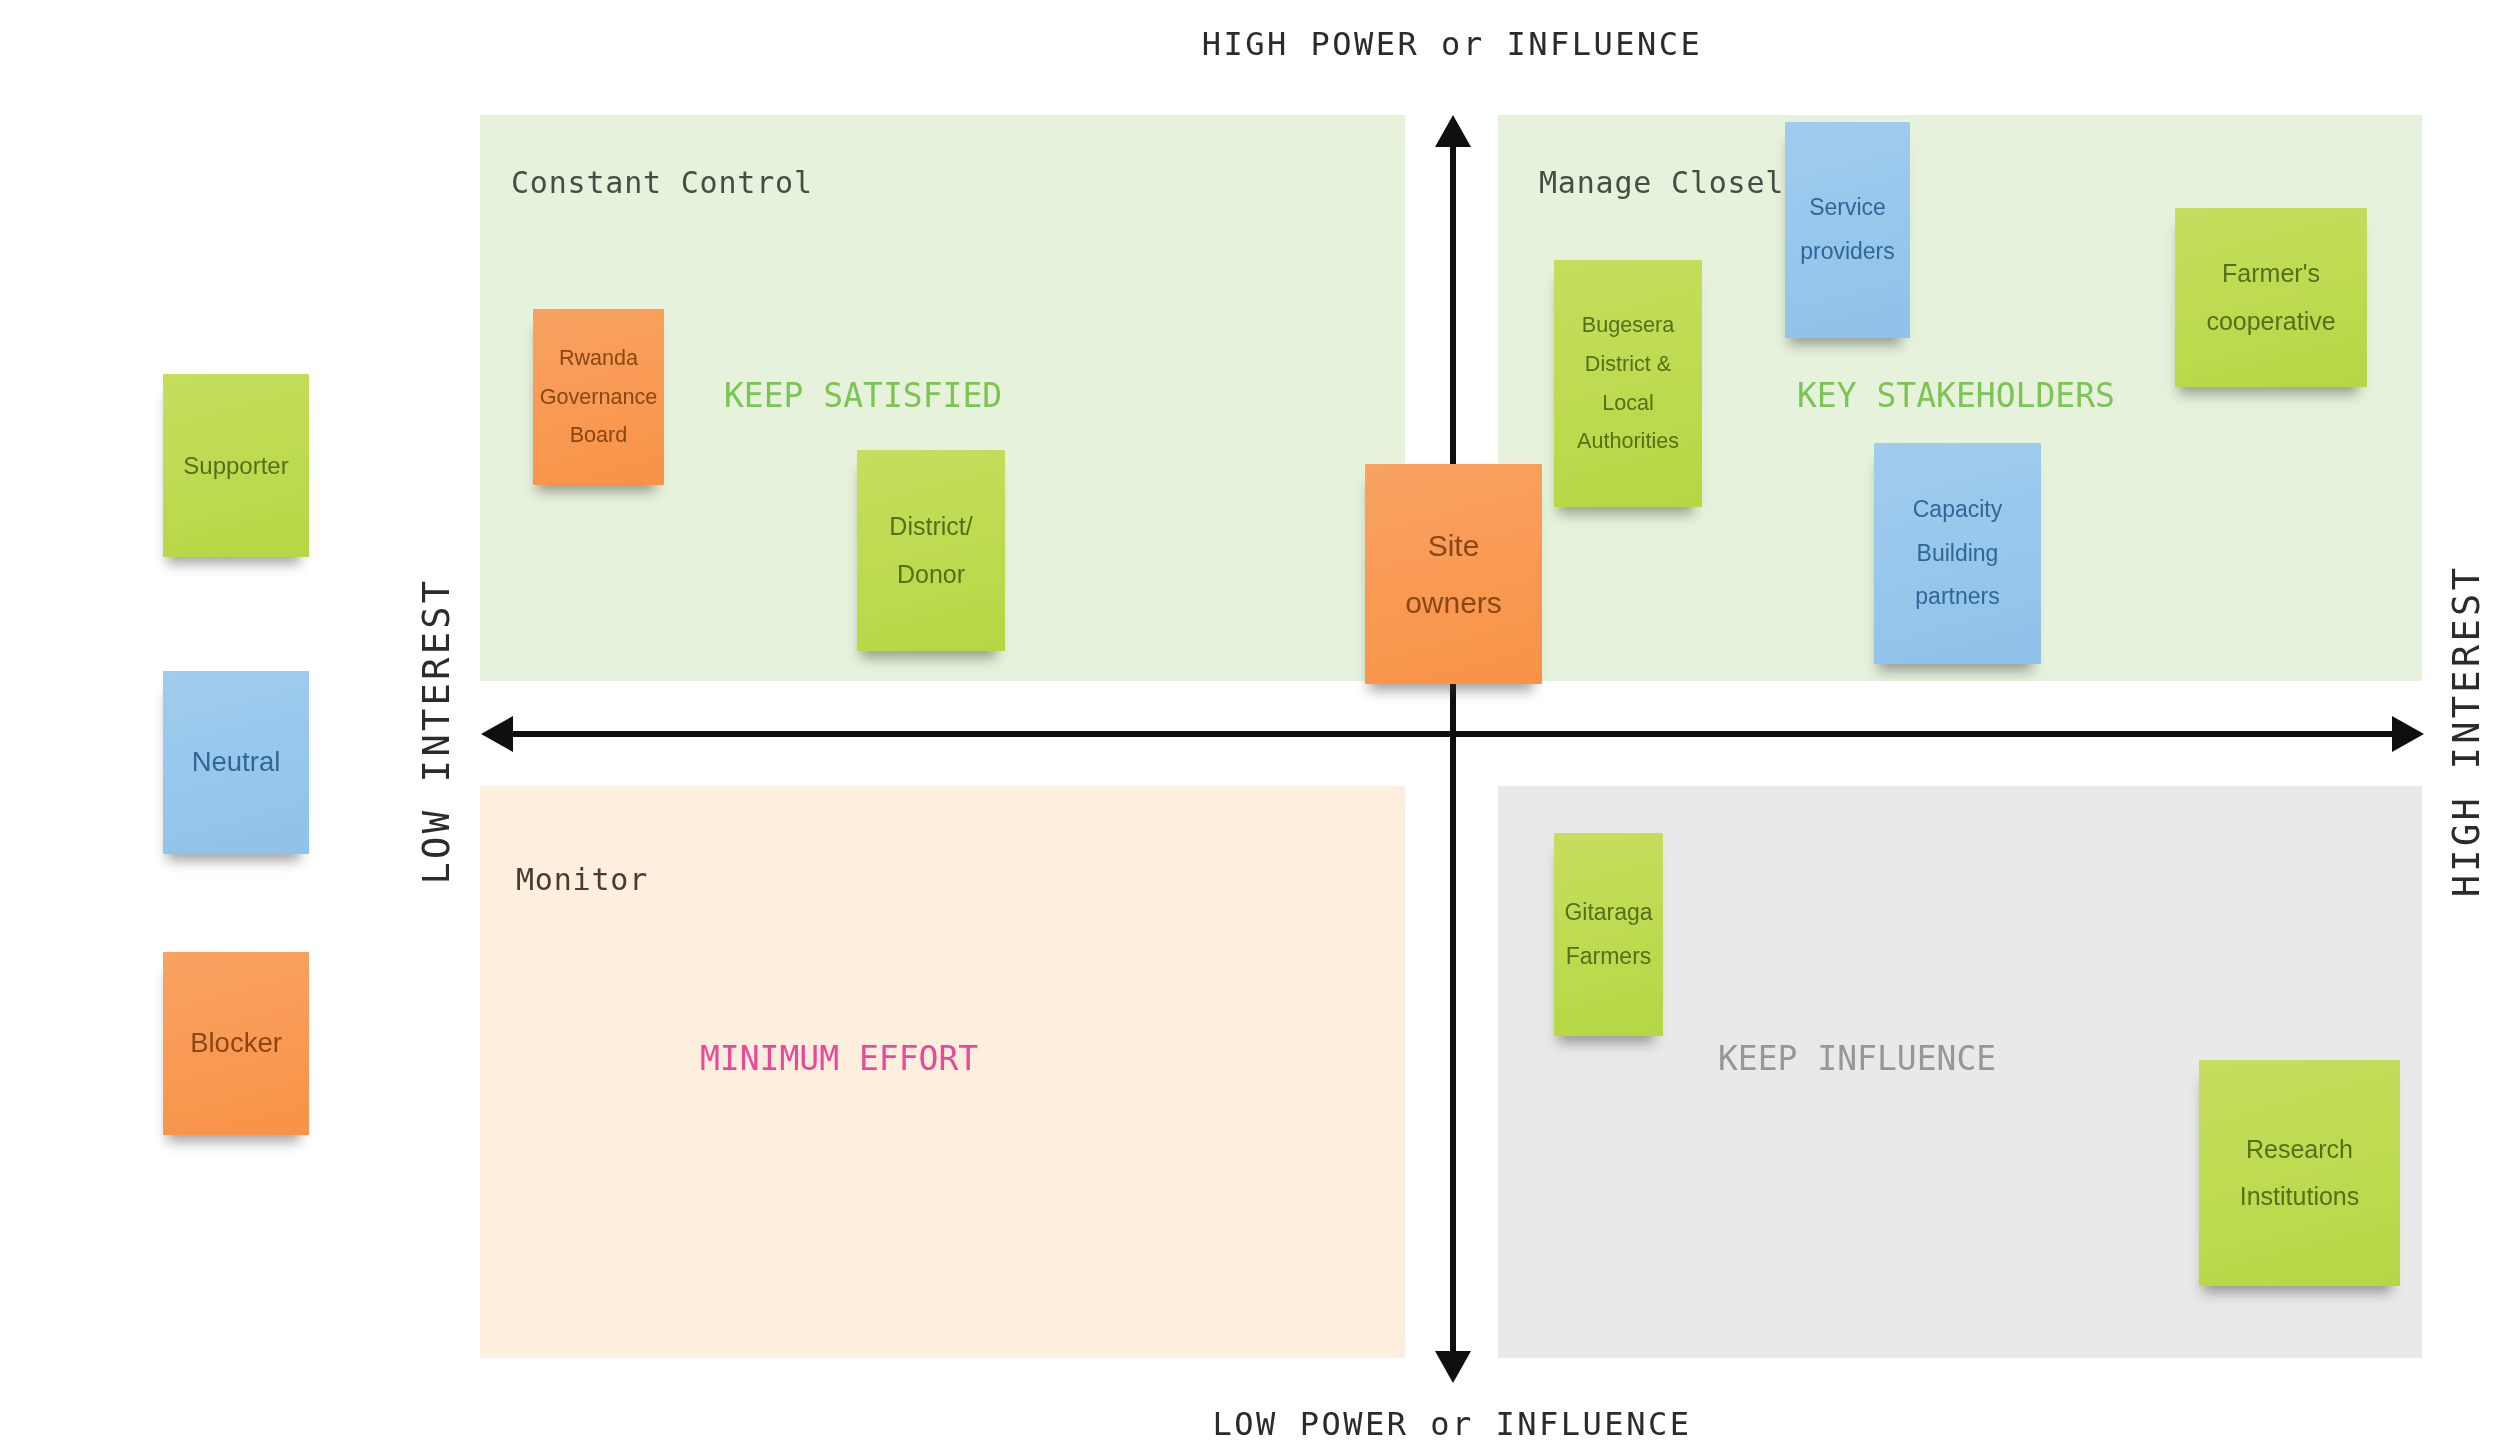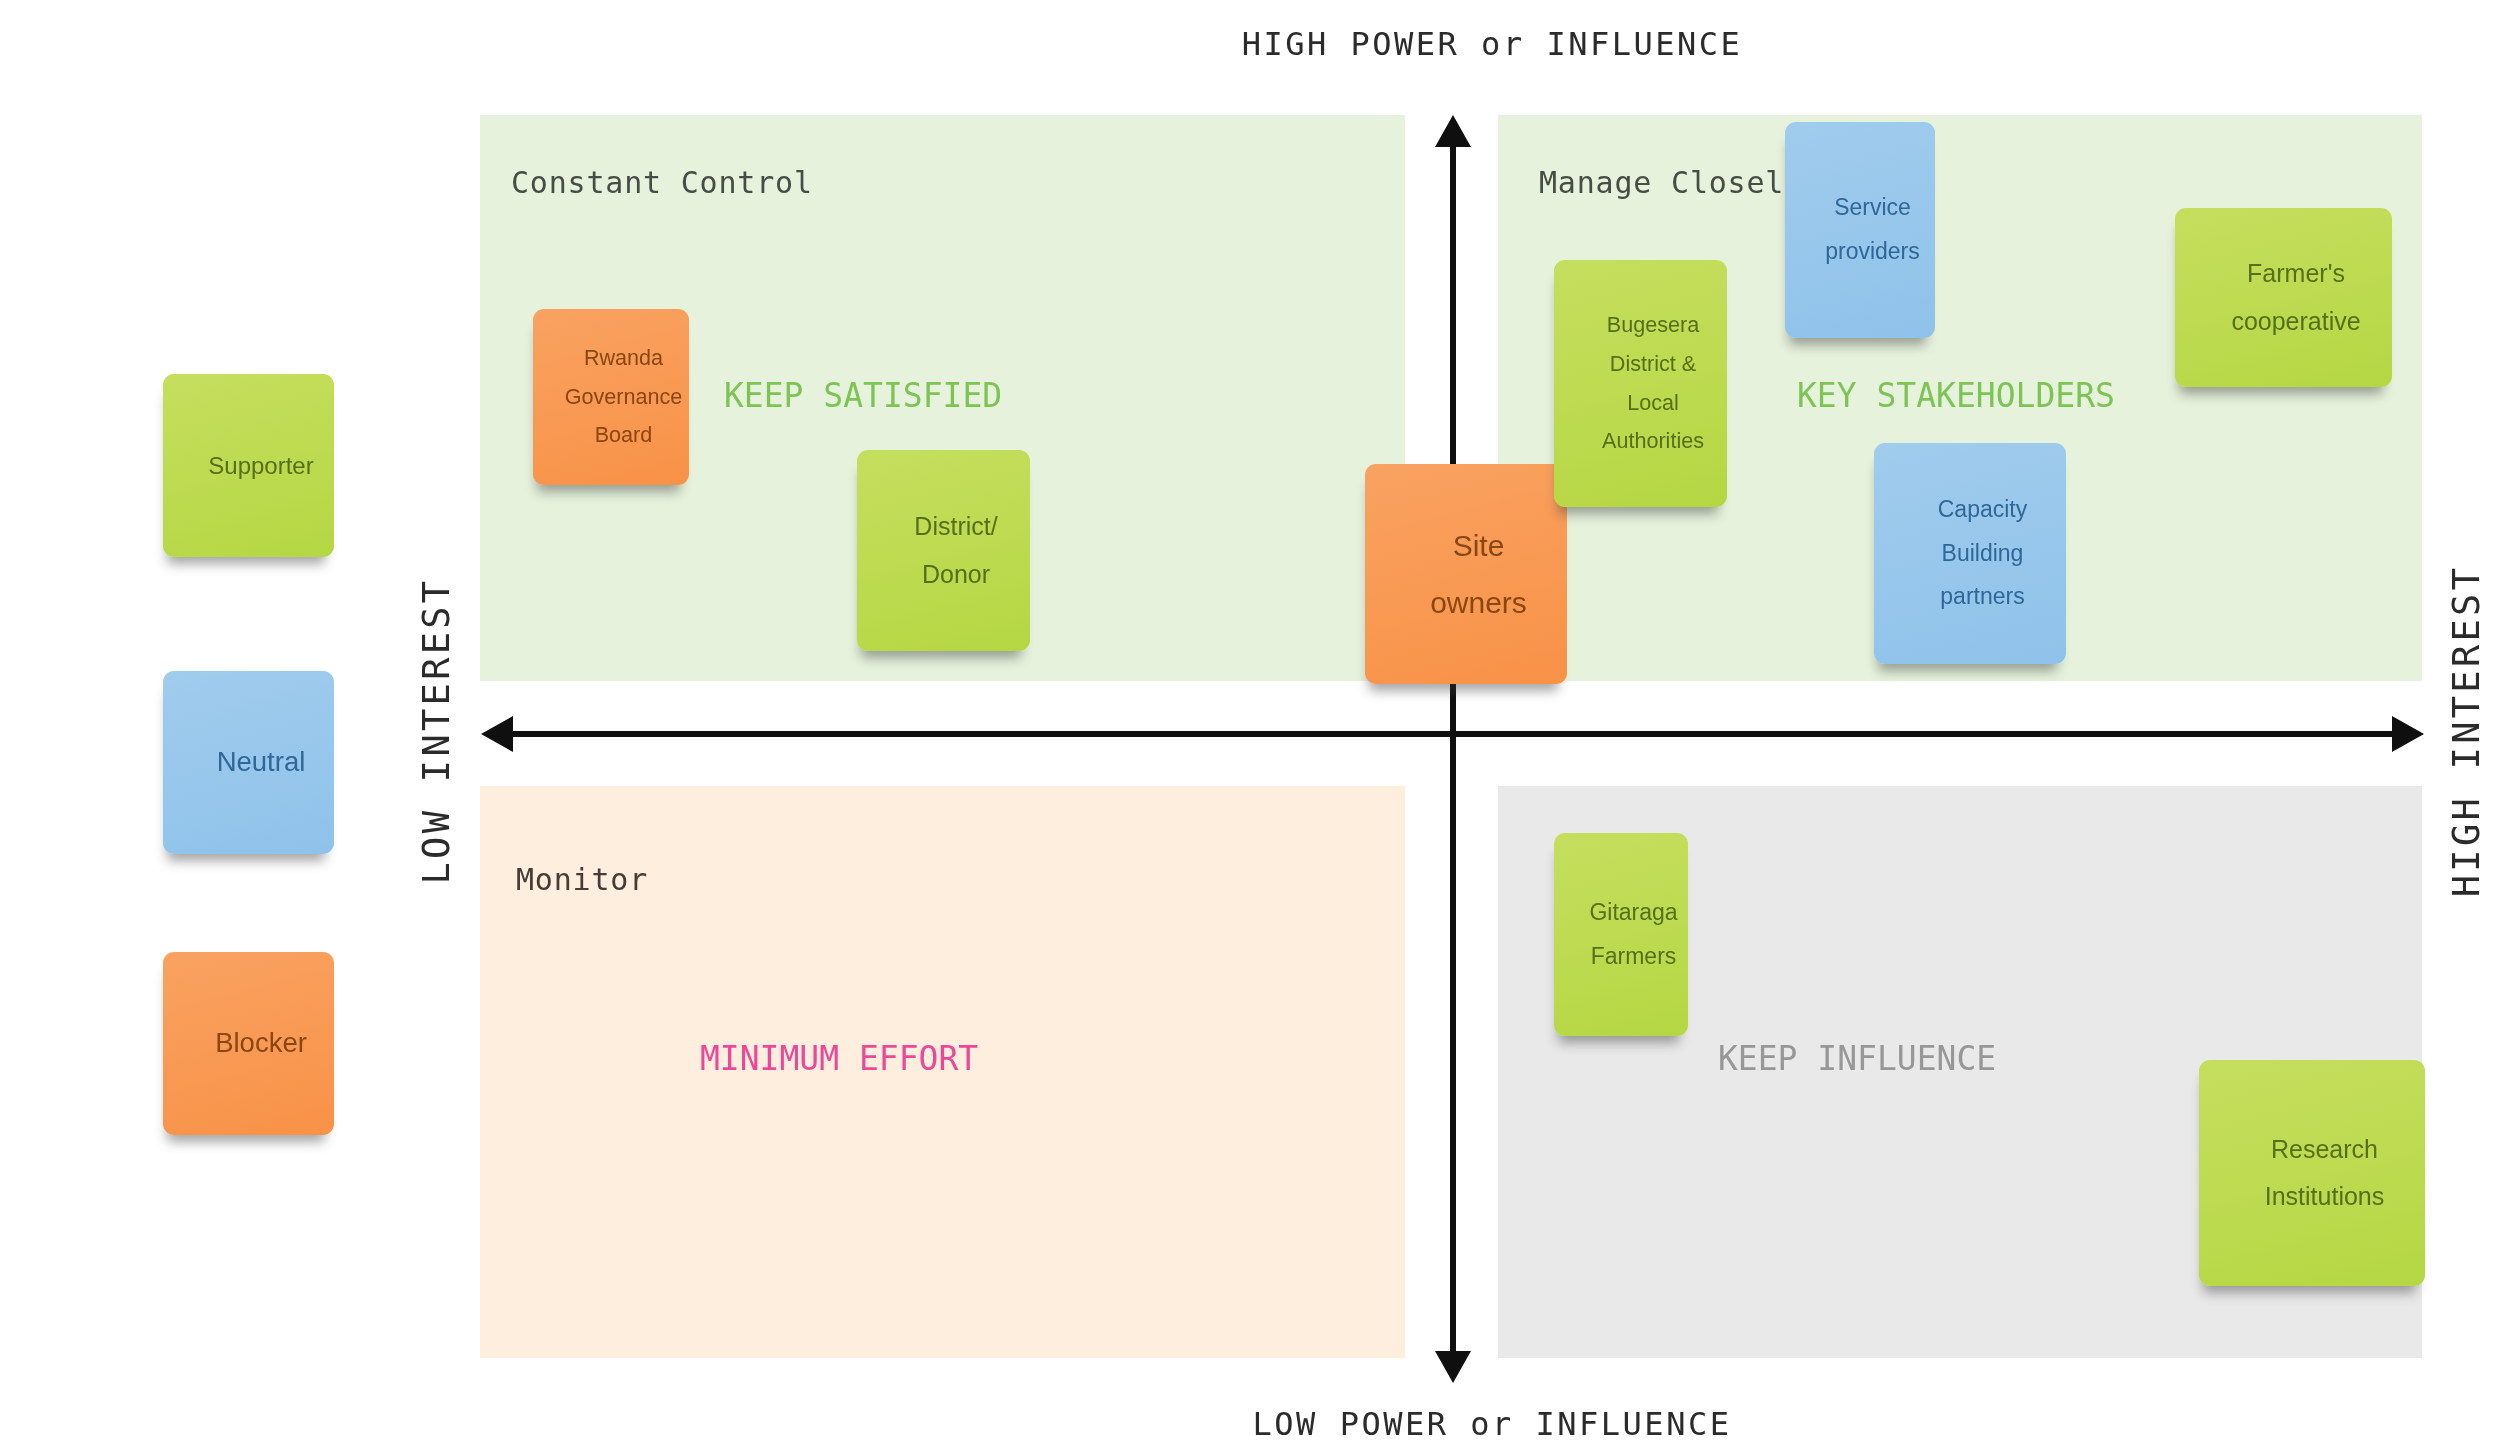--- a/index.html
+++ b/index.html
@@ -16,21 +16,20 @@
     color: #2f2f2f;
     white-space: nowrap;
   }
   
   .axis-title {
     position: absolute;
     font-size: 32px;
     letter-spacing: 2.5px;
     transform: translateX(-50%);
     color: #2b2b2b;
-    margin-left: 40px;
   }
   .axis-title.top { left: 1452px; top: 25px; }
   .axis-title.bottom { left: 1452px; top: 1405px; }
   .v-label {
     position: absolute;
     font-size: 37px;
     letter-spacing: 3.3px;
     color: #2b2b2b;
     transform: translate(-50%, -50%) rotate(-90deg);
   }
@@ -89,22 +88,21 @@
   .sticky {
     position: absolute;
     z-index: 3;
     display: flex;
     align-items: center;
     justify-content: center;
     text-align: center;
     white-space: pre-line;
     line-height: 1.9;
     box-shadow: -2.5px 13.3px 11.7px -6.7px rgba(60, 60, 60, 0.45);
-    border-radius: 11px;
-    padding-left: 25px;
+    border-radius: 1px;
   }
   .sticky.green  { background: linear-gradient(165deg, #c6de5e 0%, #b5d743 100%); color: #55701a; }
   .sticky.blue   { background: linear-gradient(165deg, #a0cced 0%, #8fc2ea 100%); color: #2f6798; }
   .sticky.orange { background: linear-gradient(165deg, #f9a261 0%, #f89247 100%); color: #8a4613; }
 
   
   .st-supporter { left: 163px; top: 374px;  width: 146px; height: 183px; font-size: 24px; }
   .st-neutral   { left: 163px; top: 659px;  width: 146px; height: 183px; font-size: 27.5px; margin-top: 12px; }
   .st-blocker   { left: 163px; top: 952px; width: 146px; height: 183px; font-size: 27.5px; }
 

